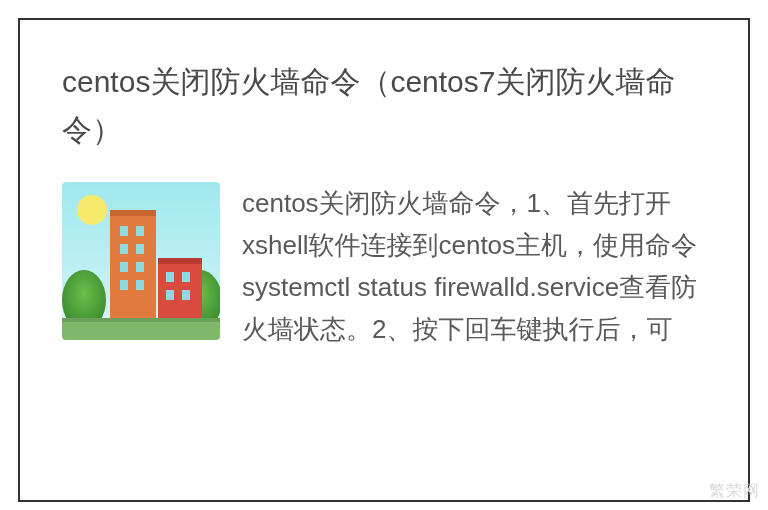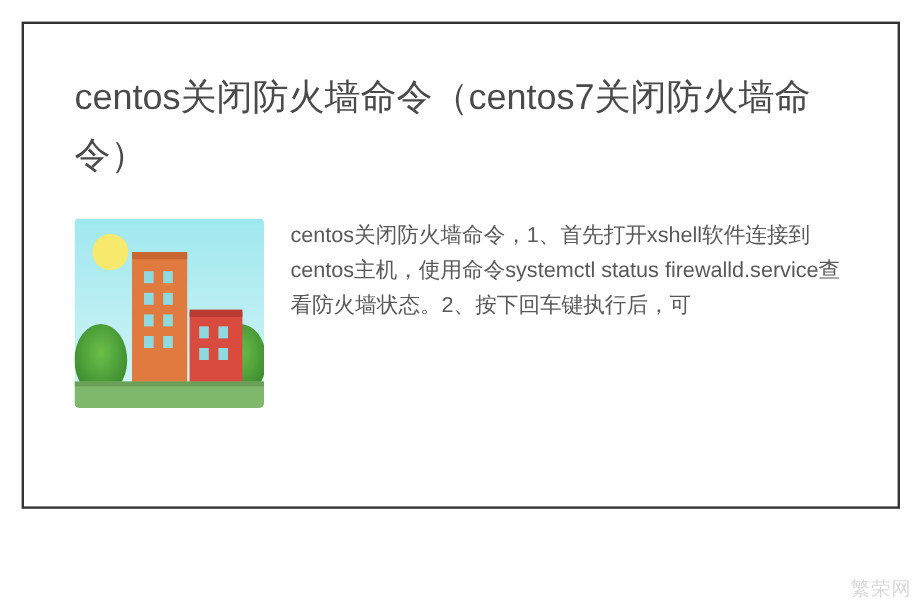--- a/index.html
+++ b/index.html
@@ -8,21 +8,21 @@
       height: 510px;
       background: #ffffff;
       font-family: "Microsoft YaHei", "PingFang SC", sans-serif;
       position: relative;
     }
     .card {
       position: absolute;
       left: 18px;
       top: 18px;
       width: 732px;
-      height: 406px;
+      height: 484px;
       border: 2px solid #333333;
       background: #ffffff;
       padding: 38px 42px;
     }
     .title {
       font-size: 30px;
       color: #4a4a4a;
       line-height: 1.6;
       margin-bottom: 28px;
       font-weight: 400;
@@ -33,21 +33,21 @@
       gap: 22px;
     }
     .thumb {
       width: 158px;
       height: 158px;
       flex-shrink: 0;
       border-radius: 4px;
       overflow: hidden;
     }
     .body-text {
-      font-size: 18px;
+      font-size: 26px;
       color: #595959;
       line-height: 1.62;
       flex: 1;
       font-weight: 400;
     }
     .watermark {
       position: absolute;
       right: 8px;
       bottom: 8px;
       font-size: 16px;

